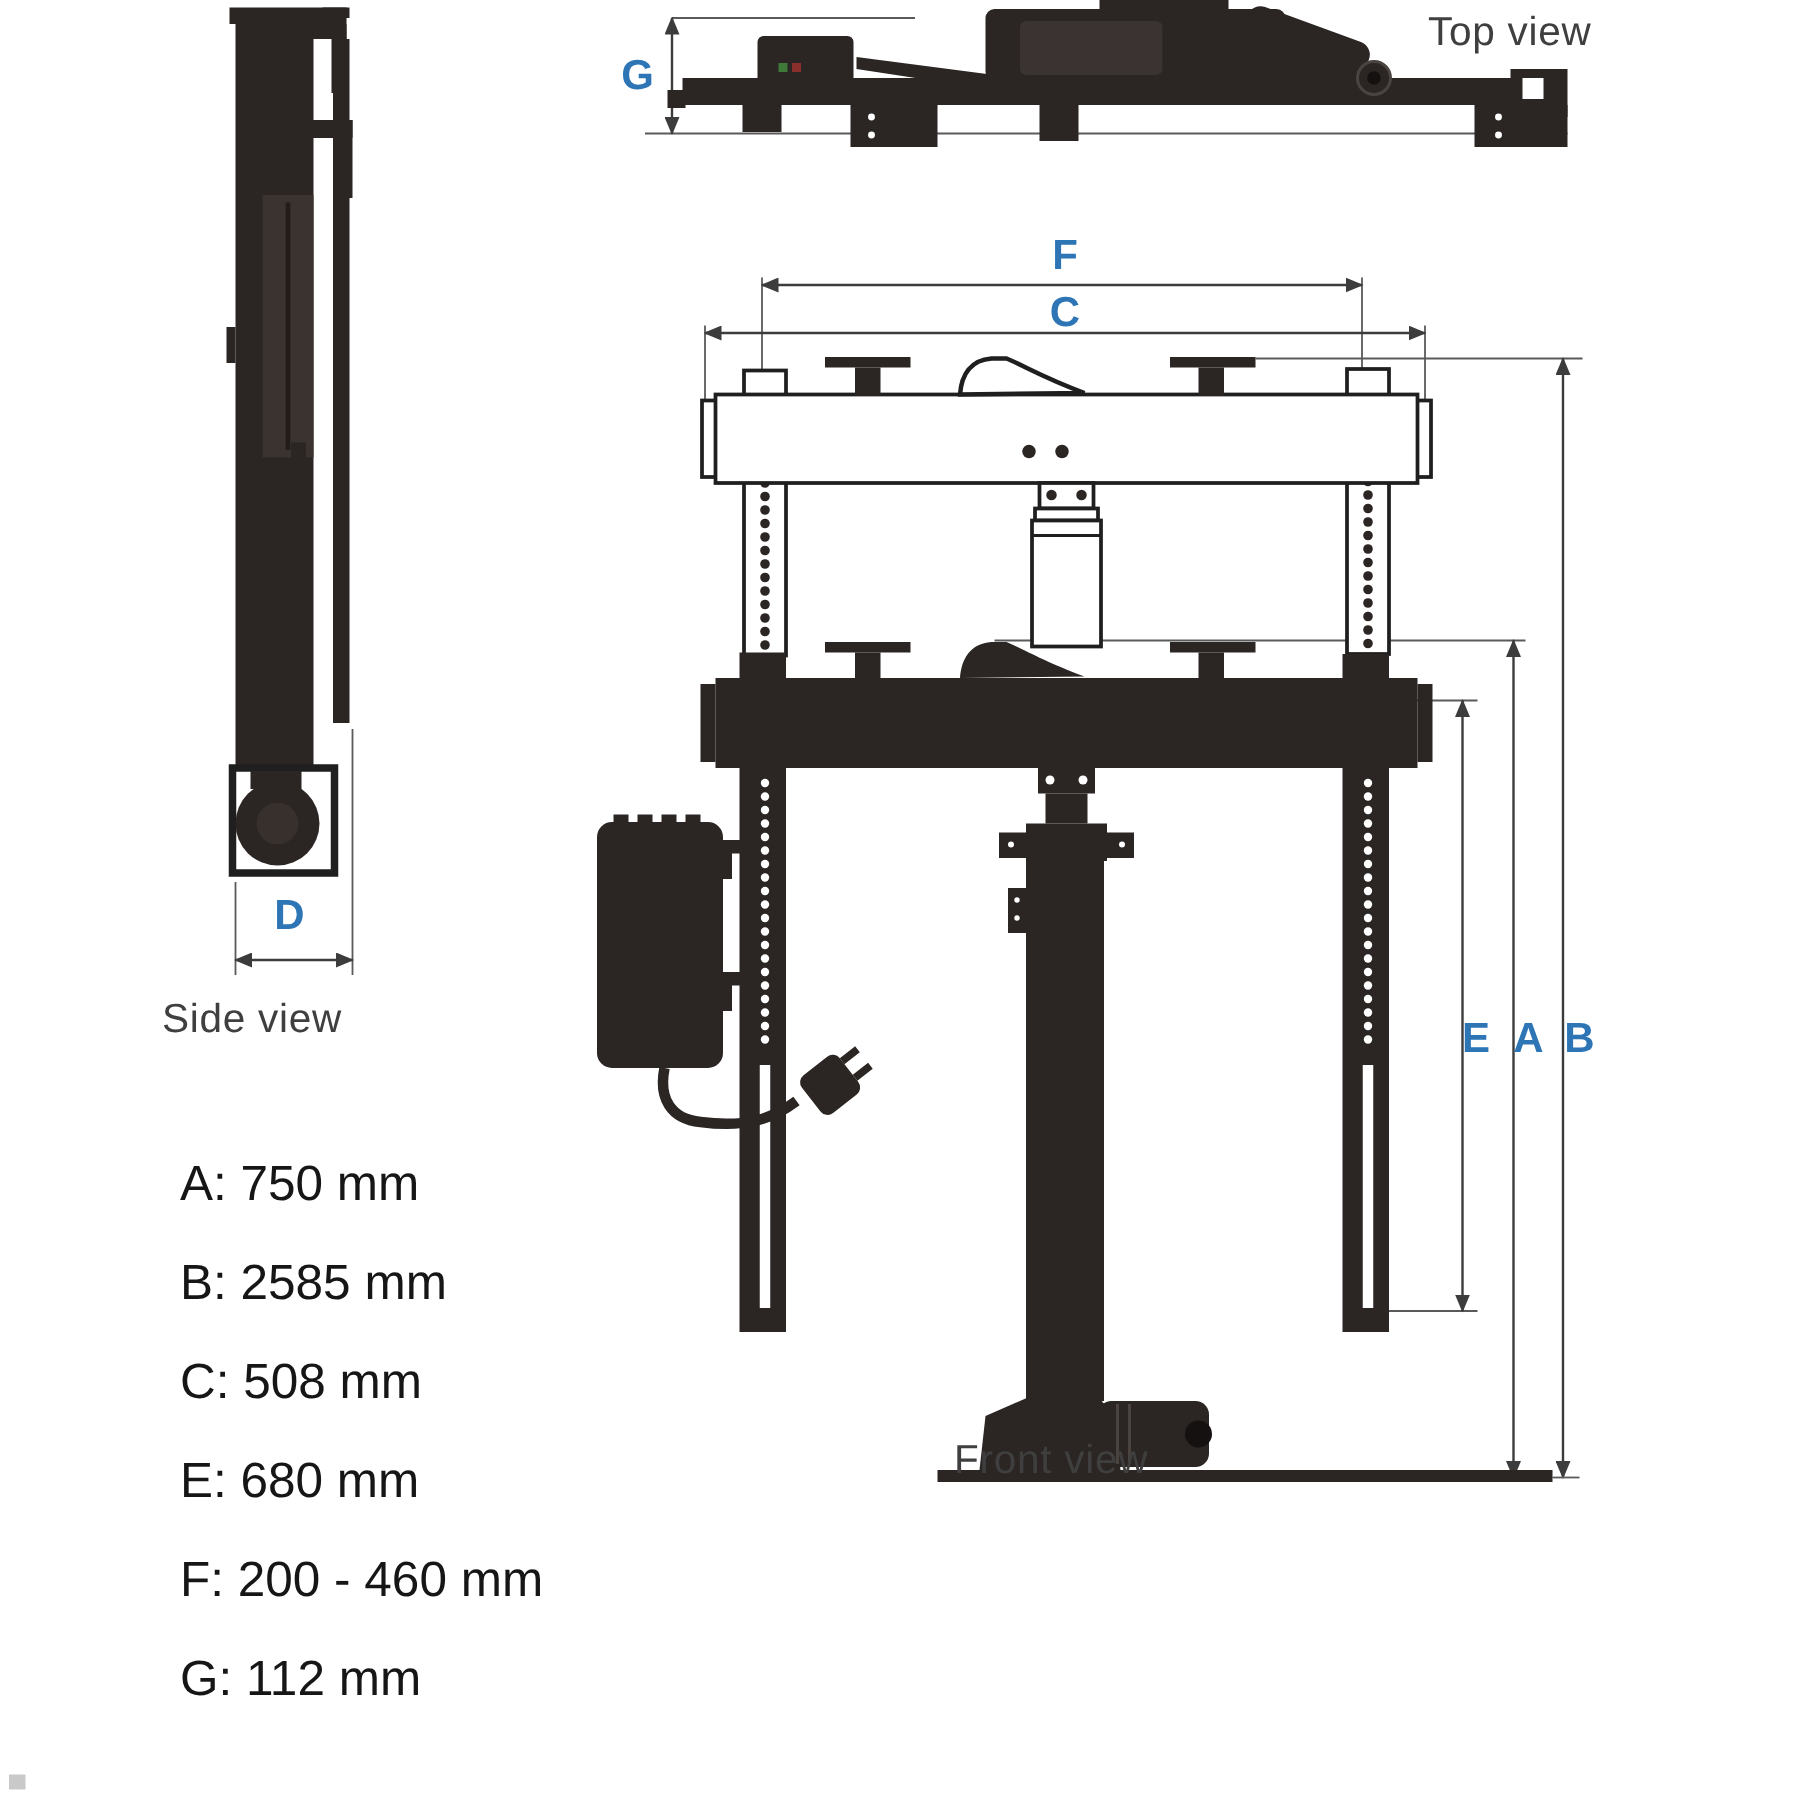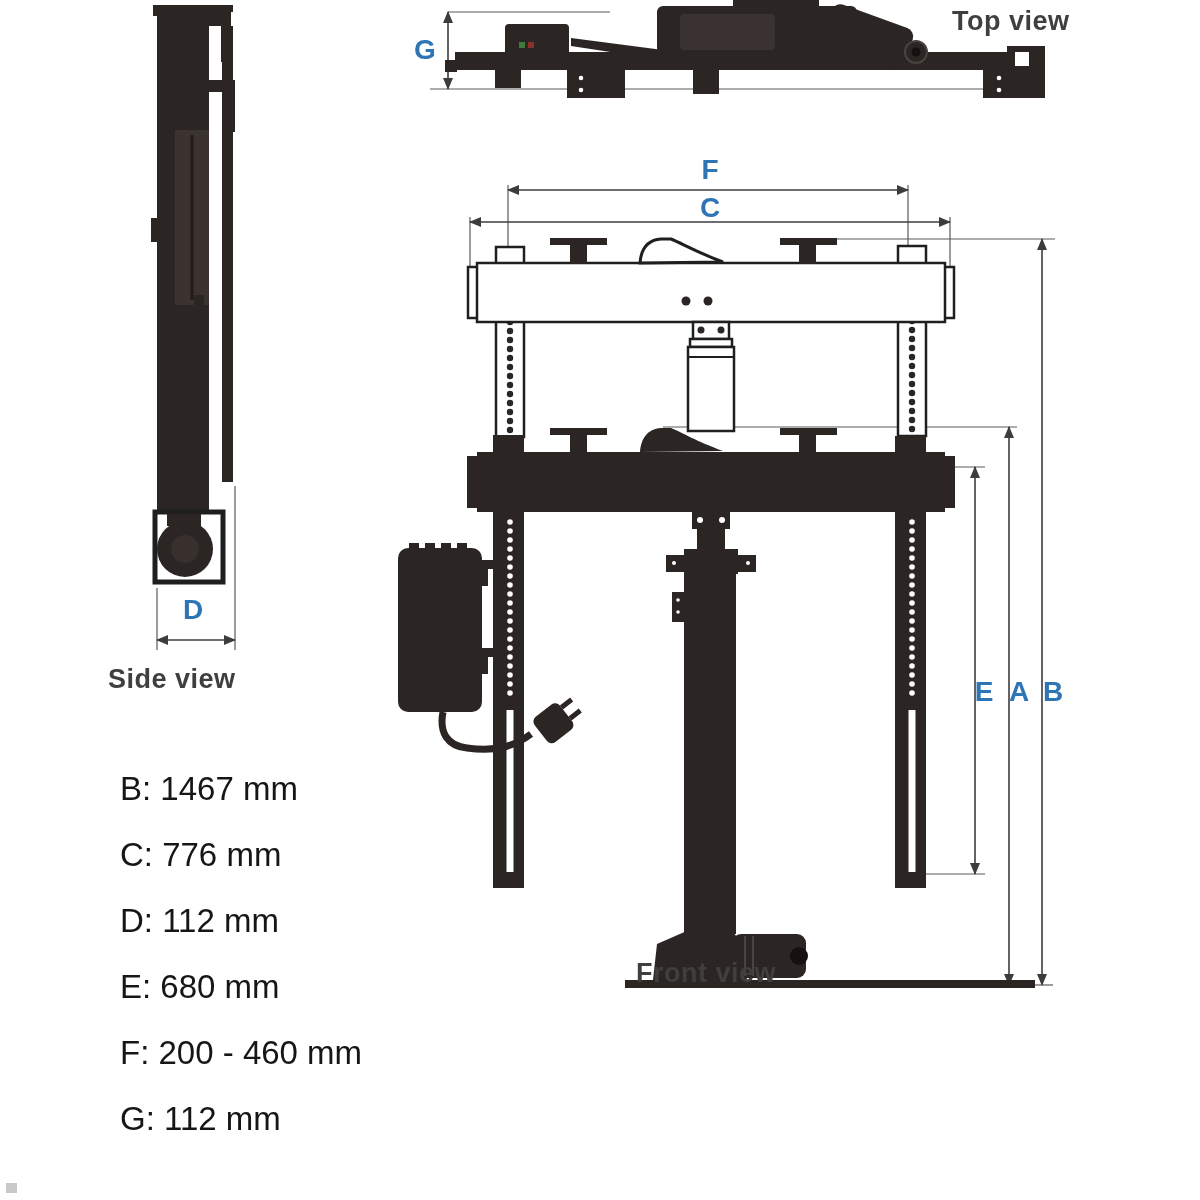--- a/index.html
+++ b/index.html
@@ -1,21 +1,21 @@
 <!DOCTYPE html>
 <html><head>
 <meta charset="utf-8">
 <style>
   html,body{margin:0;padding:0;background:#ffffff;}
   .canvas{position:relative;width:1200px;height:1200px;background:#ffffff;overflow:hidden;
           font-family:"Liberation Sans",sans-serif;}
   svg{position:absolute;display:block;}
   .dim-letter{position:absolute;color:#2E75B6;font-weight:bold;font-size:28px;
               transform:translateX(-50%);white-space:nowrap;}
-  .view-label{position:absolute;color:#3F3F3F;font-weight:bold;font-size:27px;
+  .view-label{position:absolute;color:#3F3F3F;font-weight:normal;font-size:27px;
               letter-spacing:.5px;white-space:nowrap;}
   .dim-list{position:absolute;left:120px;top:756px;color:#161616;font-size:33px;}
   .dim-list .row{height:66px;display:flex;align-items:center;white-space:nowrap;}
   .corner-artifact{position:absolute;left:6px;top:1183px;width:11px;height:10px;background:#c9c9c9;}
   .dk{fill:#2b2523;}
   .ol{fill:#ffffff;stroke:#1f1f1f;stroke-width:2.5;}
   .dim{stroke:#3c3c3c;stroke-width:1.6;fill:none;}
   .ext{stroke:#5a5a5a;stroke-width:1.2;fill:none;}
 </style>
 </head>
@@ -309,22 +309,22 @@
 
   <span class="dim-letter" style="left:425px;top:34px">G</span>
   <span class="dim-letter" style="left:193px;top:594px">D</span>
   <span class="dim-letter" style="left:710px;top:154px">F</span>
   <span class="dim-letter" style="left:710px;top:192px">C</span>
   <span class="dim-letter" style="left:984px;top:676px">E</span>
   <span class="dim-letter" style="left:1019px;top:676px">A</span>
   <span class="dim-letter" style="left:1053px;top:676px">B</span>
 
   <div class="dim-list">
-    <div class="row">B: 1467 mm</div>
-    <div class="row">C: 776 mm</div>
-    <div class="row">D: 112 mm</div>
+    <div class="row">A: 750 mm</div>
+    <div class="row">B: 2585 mm</div>
+    <div class="row">C: 508 mm</div>
     <div class="row">E: 680 mm</div>
     <div class="row">F: 200 - 460 mm</div>
     <div class="row">G: 112 mm</div>
   </div>
 
   <div class="corner-artifact"></div>
 </div>
 
 </body></html>

